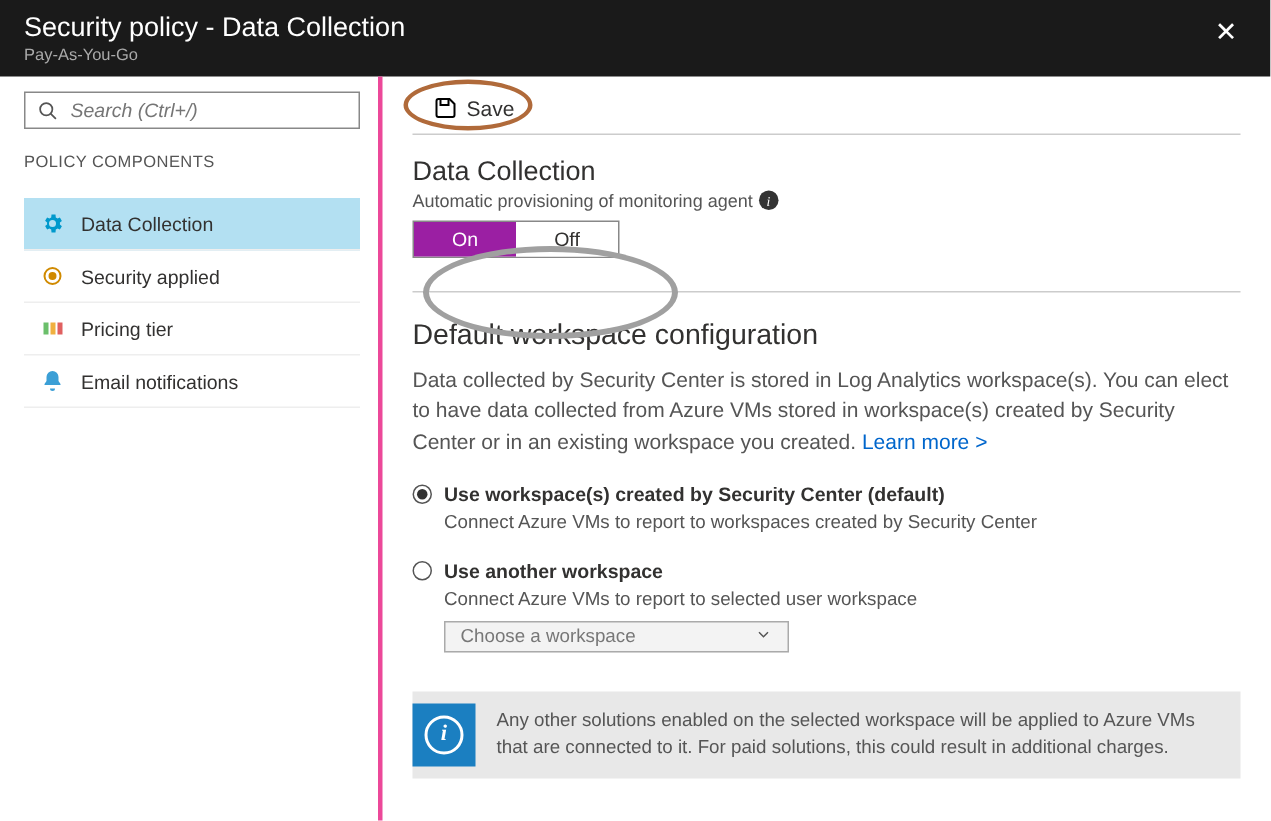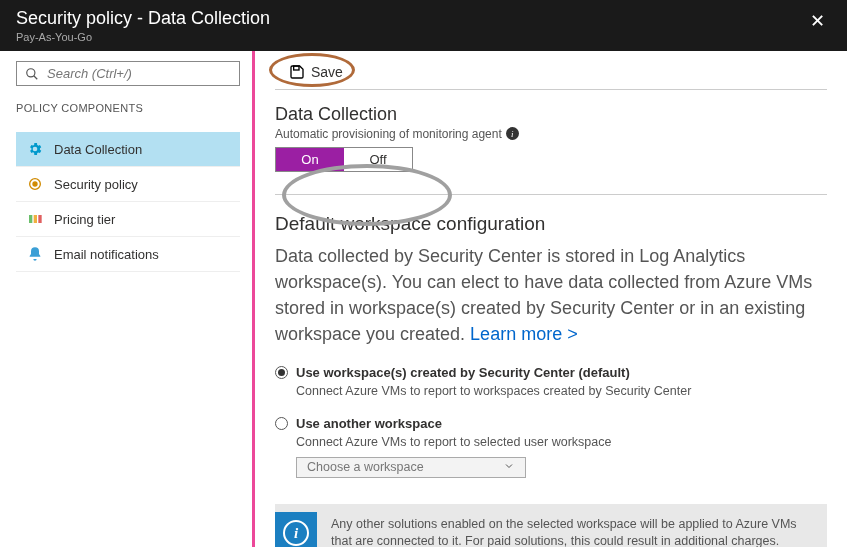--- a/index.html
+++ b/index.html
@@ -24,21 +24,21 @@
     .ellipse-save { position: absolute; border: 3px solid #b06a3a; border-radius: 50%; width: 86px; height: 34px; left: 14px; top: 2px; pointer-events: none; z-index: 3;}
     .section-title { font-size: 18px; font-weight: 400; margin-bottom: 2px; }
     .section-desc { font-size: 12px; color: #555; display: flex; gap: 4px; }
     .info-dot { width: 13px; height: 13px; border-radius: 50%; background: #333; color: #fff; font-size: 9px; display: inline-flex; align-items: center; justify-content: center; font-style: italic; font-family: Georgia, serif;}
     .toggle { display: inline-flex; border: 1px solid #888; margin-top: 6px; position: relative; z-index: 2;}
     .toggle-opt { width: 68px; text-align: center; font-size: 13px; padding: 4px 0; cursor: pointer; background: #fff; }
     .toggle-opt.on { background: #9b1fa3; color: #fff; }
     .ellipse-toggle { position: absolute; border: 4px solid #a0a0a0; border-radius: 50%; width: 170px; height: 62px; left: 7px; top: 60px; pointer-events: none; z-index: 3;}
     .sep { border-bottom: 1px solid #ccc; margin: 22px 0 18px; }
     .ws-title { font-size: 19px; font-weight: 400; margin-bottom: 8px; }
-    .ws-desc { font-size: 18px; color: #555; line-height: 1.45; }
+    .ws-desc { font-size: 14px; color: #555; line-height: 1.45; }
     .link { color: #0066cc; cursor: pointer; }
     .radio-row { margin-top: 18px; }
     .radio-line { display: flex; align-items: center; gap: 8px; font-size: 13px; }
     .radio { width: 13px; height: 13px; border: 1px solid #555; border-radius: 50%; display: inline-flex; align-items: center; justify-content: center; flex-shrink:0;}
     .radio.checked::after { content:""; width:7px; height:7px; background:#333; border-radius:50%; }
     .radio-sub { font-size: 12.5px; color: #555; margin: 4px 0 0 21px; }
     .dropdown { margin: 8px 0 0 21px; border: 1px solid #aaa; background: #f3f3f3; padding: 2px 10px; width: 230px; font-size: 12.5px; color: #777; display: flex; justify-content: space-between; align-items: flex-start; }
     .info-banner { margin-top: 26px; background: #e8e8e8; display: flex; align-items: center; padding: 8px 14px 8px 0; gap: 14px; }
     .info-icon-box { width: 42px; height: 42px; background: #1b7fc1; display: flex; align-items: center; justify-content: center; flex-shrink: 0; }
     .info-icon-box .circ { width: 26px; height: 26px; border: 2.5px solid #fff; border-radius: 50%; color: #fff; display:flex; align-items:center; justify-content:center; font-style: italic; font-family: Georgia, serif; font-weight: bold; font-size: 15px;}
@@ -76,21 +76,21 @@
       <span>Data Collection</span>
     </div>
 
     <div class="sidebar-item">
       <span class="icon">
         <svg width="16" height="16" viewBox="0 0 24 24" fill="none" stroke="#d08a00" stroke-width="2">
             <circle cx="12" cy="12" r="8"></circle>
             <circle cx="12" cy="12" r="3" fill="#d08a00"></circle>
           </svg>
       </span>
-      <span>Security policy</span>
+      <span>Security applied</span>
     </div>
 
     <div class="sidebar-item">
       <span class="icon">
         <svg width="16" height="16" viewBox="0 0 24 24" fill="none">
             <rect x="3" y="6" width="5" height="12" fill="#6bbf6b"></rect>
             <rect x="10" y="6" width="5" height="12" fill="#f0b040"></rect>
             <rect x="17" y="6" width="5" height="12" fill="#e06060"></rect>
           </svg>
       </span>

